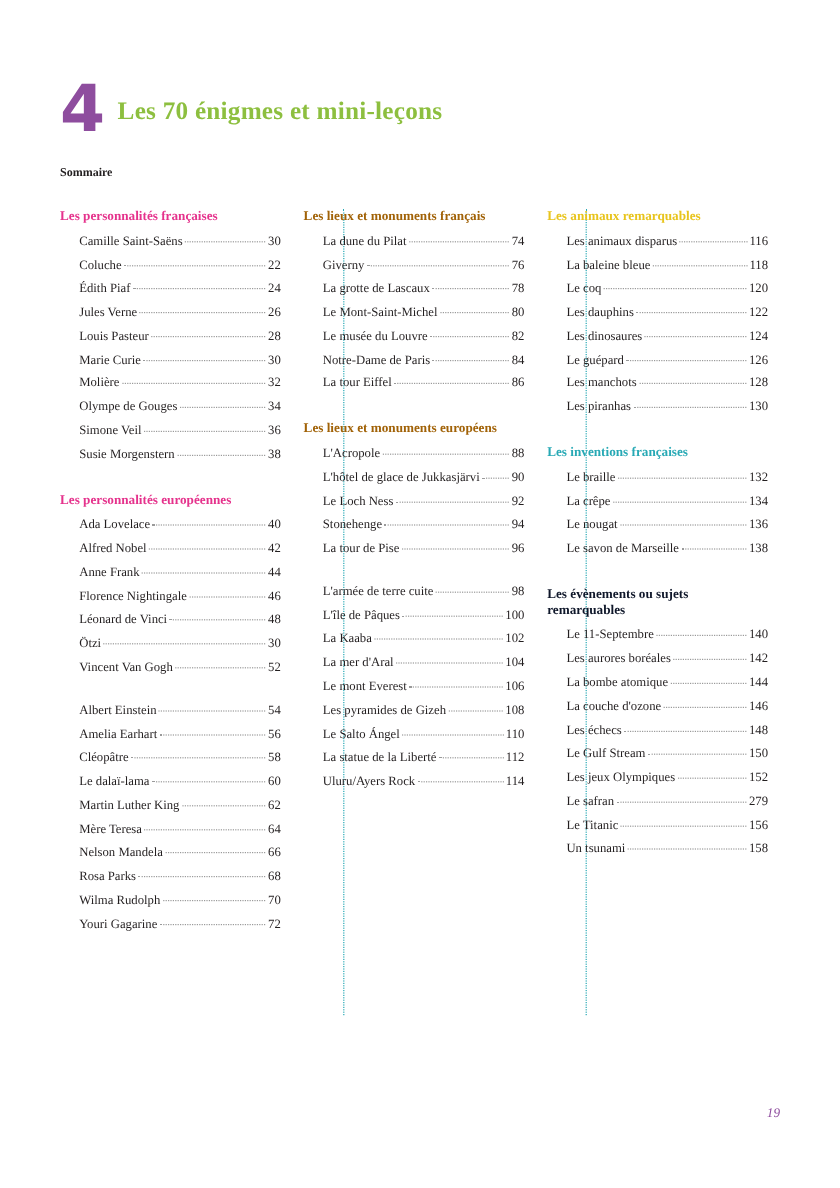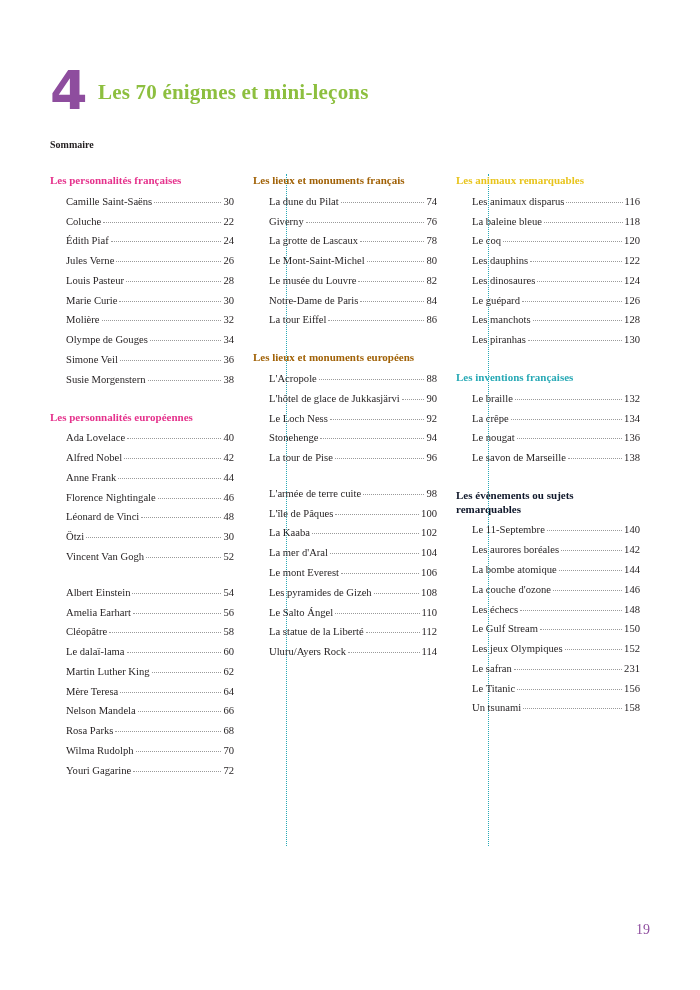--- a/index.html
+++ b/index.html
@@ -134,22 +134,23 @@
   }
 
   .section-gap { height: 16px; }
 
   
   .folio {
     position: absolute;
     right: 50px;
     top: 922px;
     font-family: "Liberation Serif", serif;
-    font-size: 14px;
+    font-size: 11px;
     color: #8e4d9e;
+    font-style: italic;
   }
 </style>
 </head>
 <body>
 
 <div class="page">
 
   <div class="header">
     <div class="chapter-number">4</div>
     <div class="chapter-title">Les 70 énigmes et mini-leçons</div>
@@ -527,21 +528,21 @@
             <span class="page-num">150</span>
           </div>
           <div class="entry">
             <span class="label">Les jeux Olympiques</span>
             <span class="dots"></span>
             <span class="page-num">152</span>
           </div>
           <div class="entry">
             <span class="label">Le safran</span>
             <span class="dots"></span>
-            <span class="page-num">231</span>
+            <span class="page-num">279</span>
           </div>
           <div class="entry">
             <span class="label">Le Titanic</span>
             <span class="dots"></span>
             <span class="page-num">156</span>
           </div>
           <div class="entry">
             <span class="label">Un tsunami</span>
             <span class="dots"></span>
             <span class="page-num">158</span>

